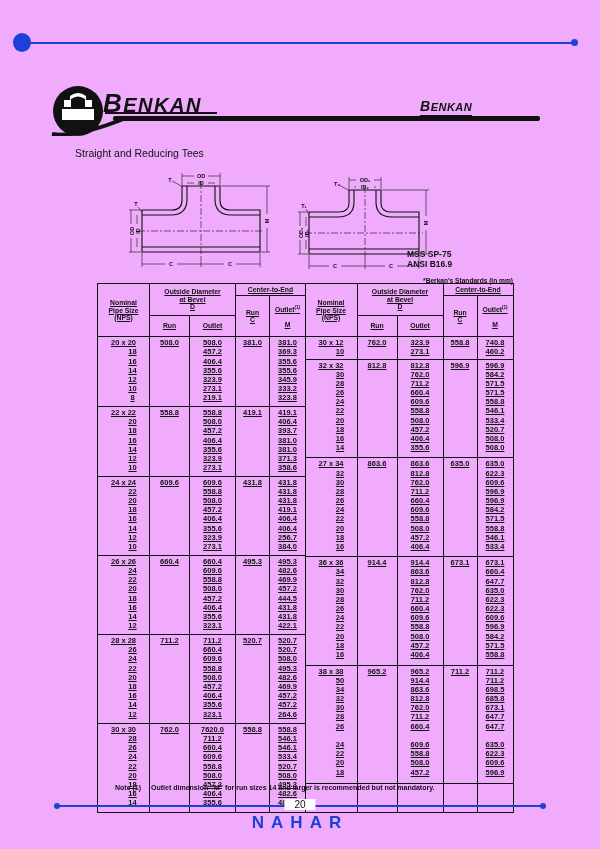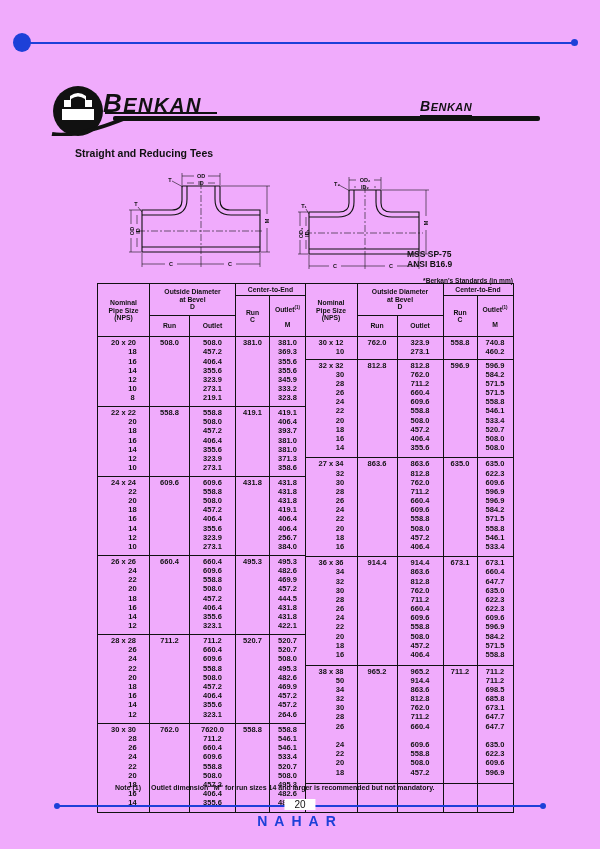--- a/index.html
+++ b/index.html
@@ -14,52 +14,52 @@
   
   .logo-mark { position:absolute; left:52px; top:85px; }
   .logo-text { position:absolute; left:103px; top:88px; font-size:20px; font-weight:bold; font-style:italic; letter-spacing:1.5px; display:block; }
   .logo-text::first-letter { font-size:26px; }
   .logo-underline { position:absolute; left:105px; top:112px; width:112px; height:2px; background:var(--ink); }
   .header-bar { position:absolute; left:113px; top:116px; width:427px; height:5px; background:var(--ink); border-radius:2px; }
   .swoosh { position:absolute; left:48px; top:110px; }
   .logo-text-small { position:absolute; left:420px; top:98px; font-size:11px; font-weight:bold; font-style:italic; letter-spacing:0.5px; border-bottom:2px solid var(--ink); padding-bottom:1px; display:inline-block; }
   .logo-text-small::first-letter { font-size:14px; }
 
-  .page-title { position:absolute; left:57px; top:147px; font-size:10.5px; font-weight:bold;padding-left:18px; }
+  .page-title { position:absolute; left:57px; top:147px; font-size:10.5px; font-weight:normal;padding-left:18px; }
 
   
   .tee { position:absolute; }
   .tee path, .tee line { stroke:var(--ink); fill:none; }
   .tee text { fill:var(--ink); font-family:"Liberation Sans",sans-serif; font-size:5.5px; font-weight:bold; text-anchor:middle; }
   .outline { stroke-width:1.1; }
   .thin { stroke-width:0.6; }
   .cl { stroke-width:0.6; stroke-dasharray:7 2 2 2; }
 
   .standards { position:absolute; left:407px; top:249px; font-size:8.5px; font-weight:bold; line-height:10px; }
   .standards-note { position:absolute; left:380px; top:277px; width:133px; text-align:right; font-size:6.6px; font-weight:bold; }
 
   
   .tables { position:absolute; left:97px; top:283px; display:flex; }
-  table.dim { border-collapse:collapse; table-layout:fixed; width:208px; border:1.5px solid var(--ink); }
+  table.dim { border-collapse:collapse; table-layout:fixed; width:208px; border:1.5px solid var(--ink);text-decoration:underline; }
   table.dim.right-half { margin-left:-1.5px; }
   table.dim th, table.dim td { border:1px solid var(--ink); text-align:center; vertical-align:middle; font-weight:bold; }
   table.dim th { font-size:6.8px; line-height:7.2px; white-space:pre-line; padding:1px 0; }
   table.dim th sup { font-size:4.5px; }
   tr.h1 { height:12px; } tr.h2 { height:11px; } tr.h3 { height:14px; }
   table.dim td { vertical-align:top; padding:1px 0; }
   tr.grp { border-top:1.5px solid var(--ink); }
   tr.filler { border-top:1.5px solid var(--ink); height:29px; }
   .line { height:9.2px; line-height:9.2px; font-size:7.5px; white-space:nowrap; }
   .c-nps .line.sub { padding-left:18px; }
 
   .note-row { position:absolute; left:115px; top:784px; font-size:7px; font-weight:bold; }
   .note-row .lbl { margin-right:10px; }
 
   .pageno { position:absolute; left:50%; transform:translateX(-50%); top:799px; background:#fff; padding:0 10px; font-size:10px; z-index:2; }
-  .footer-brand { position:absolute; top:813px; width:100%; text-align:center; font-size:14px; font-weight:bold; letter-spacing:7px; color:var(--accent); }
+  .footer-brand { position:absolute; top:813px; width:100%; text-align:center; font-size:17px; font-weight:bold; letter-spacing:7px; color:var(--accent); }
 </style>
 </head>
 <body>
 
 <div class="page">
 
   <span class="dot" style="left:13px;top:33px;width:18px;height:19px;"></span>
   <span class="rule-line" style="left:30px;top:42px;width:546px;height:1.5px;"></span>
   <span class="dot" style="left:571px;top:39px;width:7px;height:7px;"></span>
 

